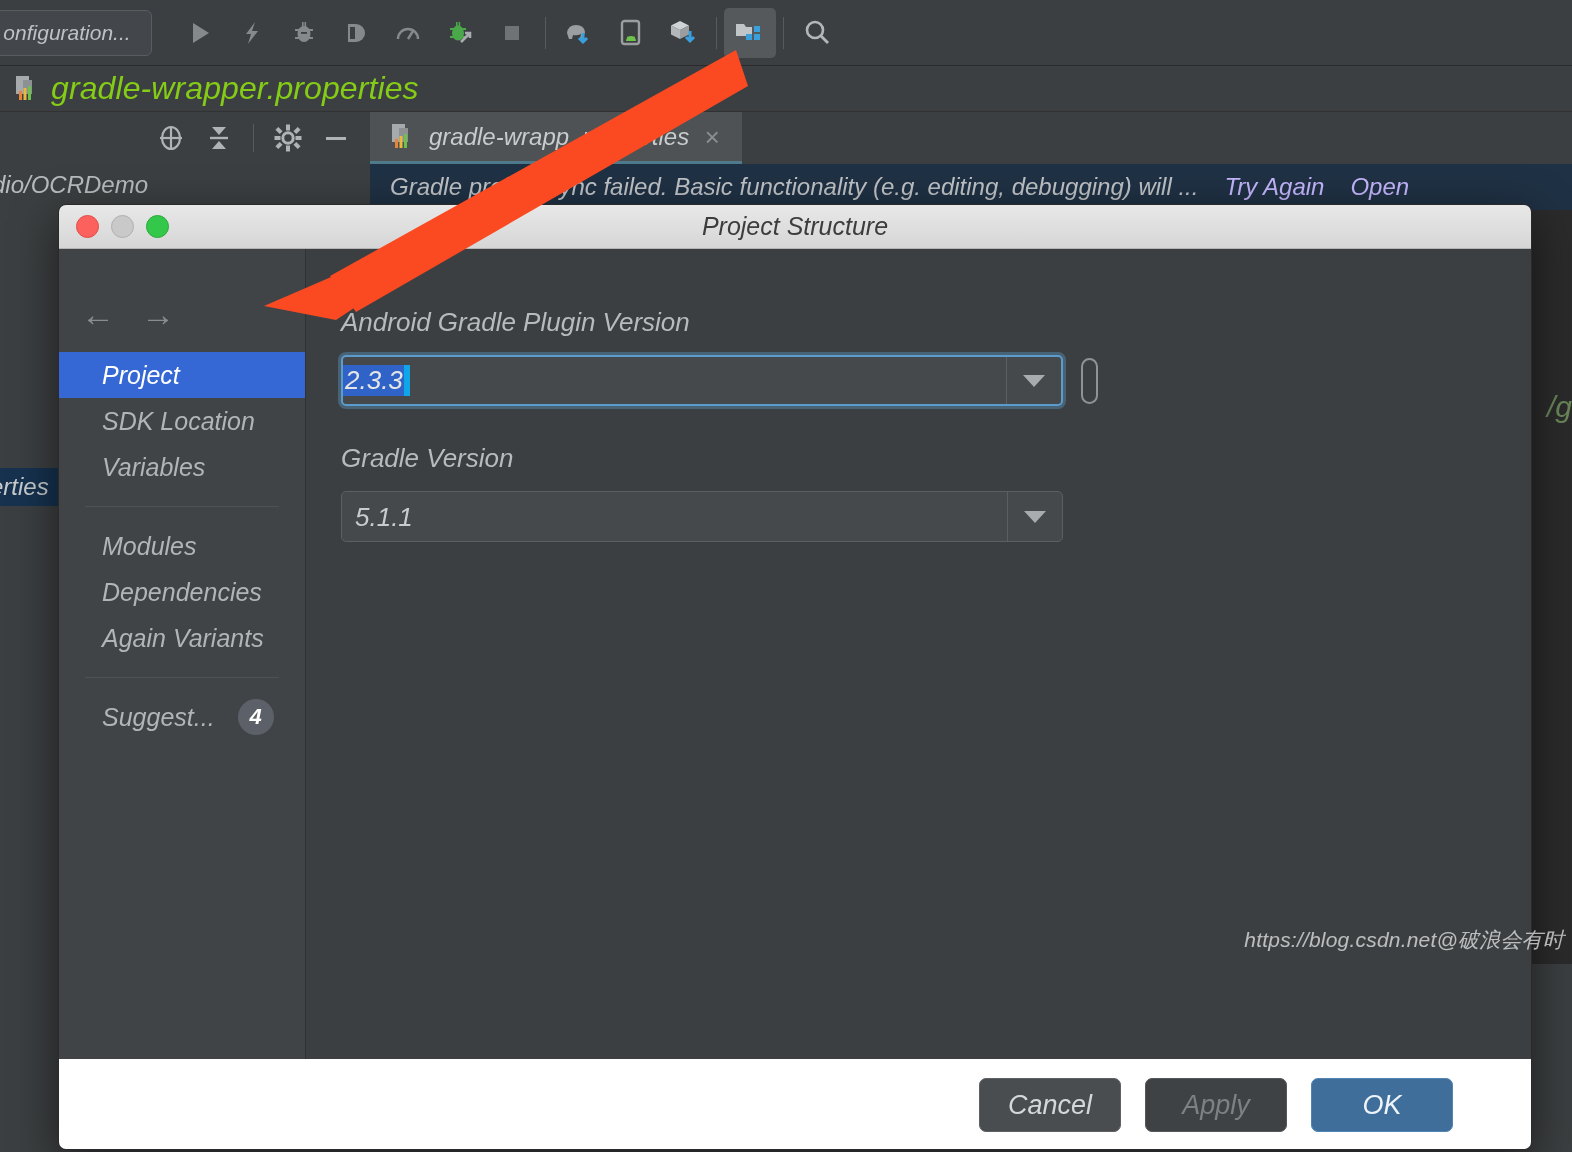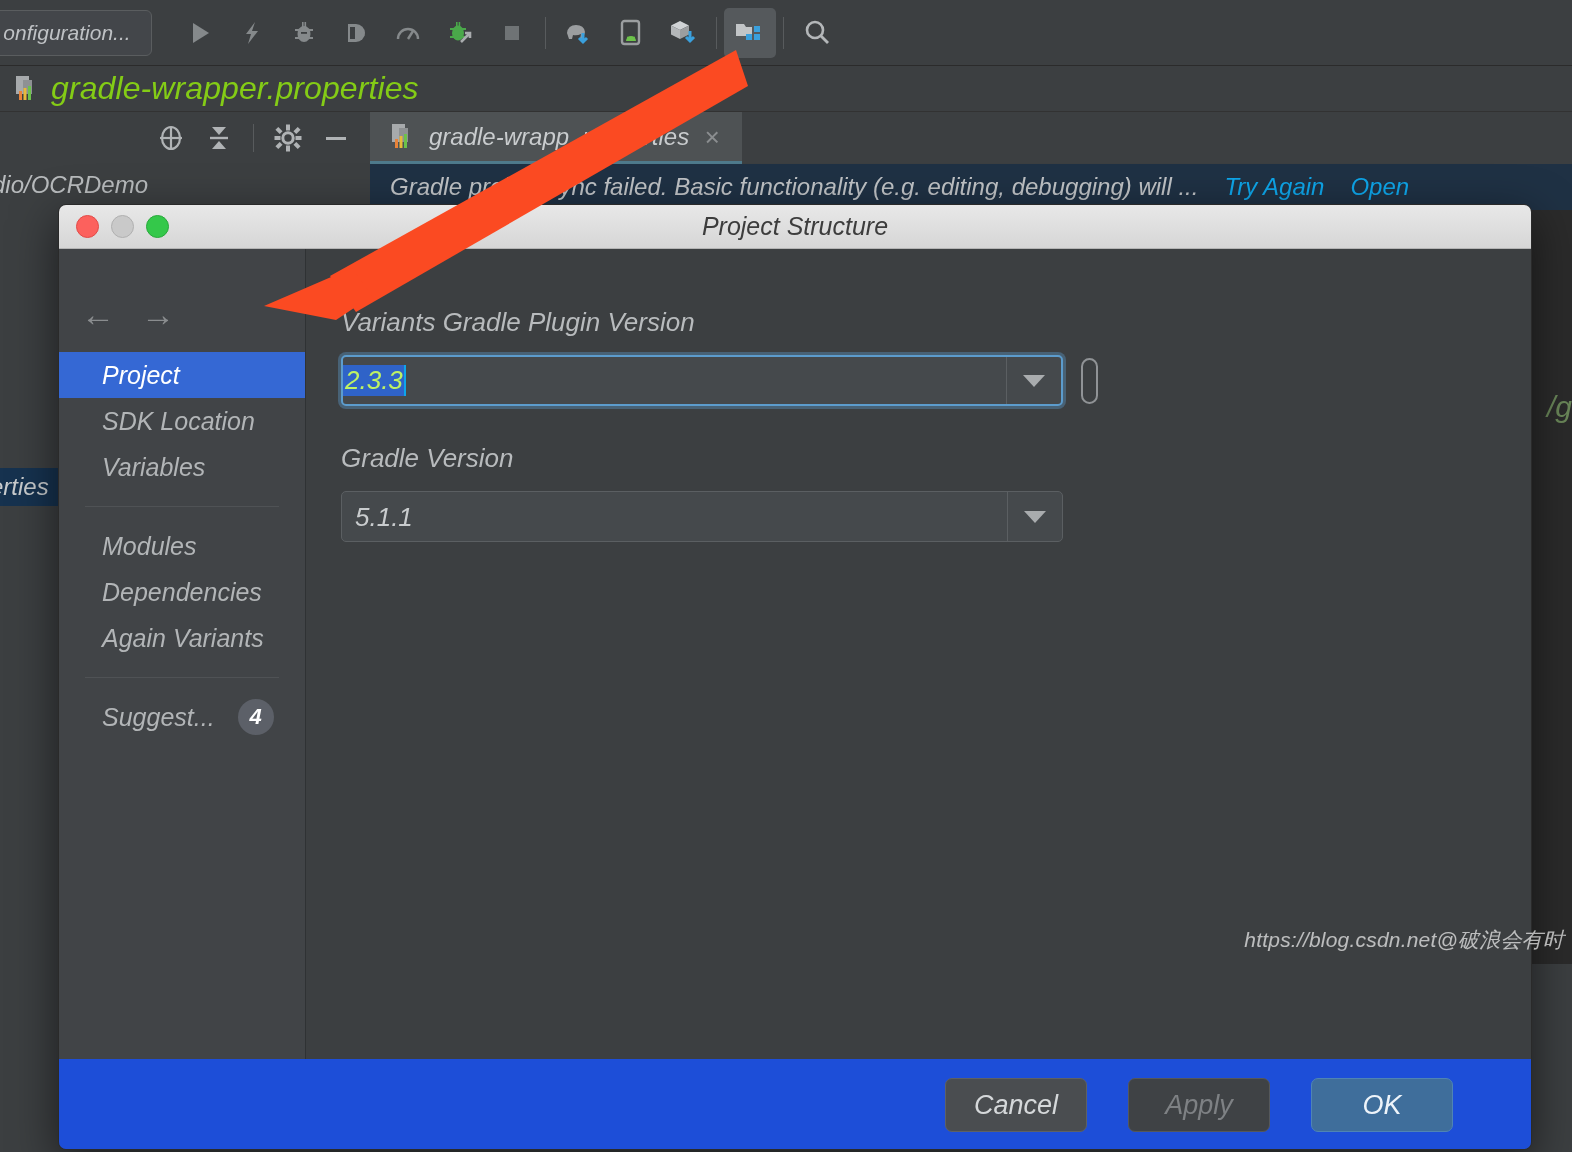--- a/index.html
+++ b/index.html
@@ -95,21 +95,21 @@
   .tab-close { color: #8b8e90; font-size: 26px; margin-left: 4px; line-height: 1; }
 
   
   .banner {
     position: absolute; left: 370px; top: 164px; right: 0; height: 46px;
     background: #1f3144;
     display: flex; align-items: center; gap: 26px; padding-left: 20px;
     white-space: nowrap; overflow: hidden;
   }
   .banner-text { color: #bfc2c5; font-size: 24px; }
-  .banner-link { color: #0ea5e9; font-size: 24px; }
+  .banner-link { color: #c4b5fd; font-size: 24px; }
 
   
   .editor {
     position: absolute; left: 370px; top: 210px; right: 0; bottom: 0;
     background: #2b2b2b;
   }
   .editor-snippet {
     position: absolute; right: 0px; top: 180px;
     color: #6a8759; font-size: 30px; white-space: nowrap;
   }
@@ -180,44 +180,44 @@
     display: flex; align-items: center;
   }
   .combo.focused {
     border: 2px solid #5c9ccd;
     box-shadow: 0 0 0 3px rgba(92,156,205,.38);
   }
   .combo-value {
     padding-left: 13px; color: #c9ccce; font-size: 26px; line-height: 1;
   }
   .combo-value.selected-text {
-    background: #2f63c8; color: #bef264; padding: 2px 1px 3px 2px;
-    border-right: 2px solid #0ea5e9;
+    background: #2f63c8; color: #e5e5e5; padding: 2px 1px 3px 2px;
+    border-right: 6px solid #0ea5e9;
   }
   .combo-arrow {
     position: absolute; right: 0; top: 0; bottom: 0; width: 55px;
     border-left: 1px solid #5b5f62;
     display: flex; align-items: center; justify-content: center;
   }
   .caret-down {
     width: 0; height: 0;
     border-left: 11px solid transparent; border-right: 11px solid transparent;
     border-top: 12px solid #a9acae;
   }
   .pill-btn {
     width: 17px; height: 46px; border-radius: 9px;
     border: 2px solid #909396; background: transparent;
   }
 
   
   .dlg-footer {
     position: absolute; left: 0; right: 0; bottom: 0; height: 92px;
-    background: #1d4ed8;
+    background: #ffffff;
     display: flex; align-items: center; justify-content: flex-end;
-    gap: 41px; padding-right: 78px;
+    gap: 24px; padding-right: 78px;
   }
   .btn {
     min-width: 142px; height: 54px; border-radius: 7px;
     display: flex; align-items: center; justify-content: center;
     font-size: 27px; padding: 0 22px;
   }
   .btn.secondary { background: #4a4d50; border: 1px solid #5e6164; color: #d5d8da; }
   .btn.disabled  { background: #3f4245; border: 1px solid #55585b; color: #7e8184; }
   .btn.primary   { background: #3f6e9b; border: 1px solid #4f84b4; color: #eef4fa; }
 
@@ -477,21 +477,21 @@
           <div class="side-item with-badge">
             <span>Suggest...</span>
             <span class="badge">4</span>
           </div>
         </div>
       </div>
 
       <div class="dlg-content">
 
         <div class="field-block" style="padding-top:58px">
-          <div class="field-label">Variants Gradle Plugin Version</div>
+          <div class="field-label">Android Gradle Plugin Version</div>
           <div class="combo-row" style="margin-top:17px">
             <div class="combo focused">
               <span class="combo-value selected-text">2.3.3</span>
               <div class="combo-arrow">
                 <div class="caret-down"></div>
               </div>
             </div>
             <div class="pill-btn"></div>
           </div>
         </div>

